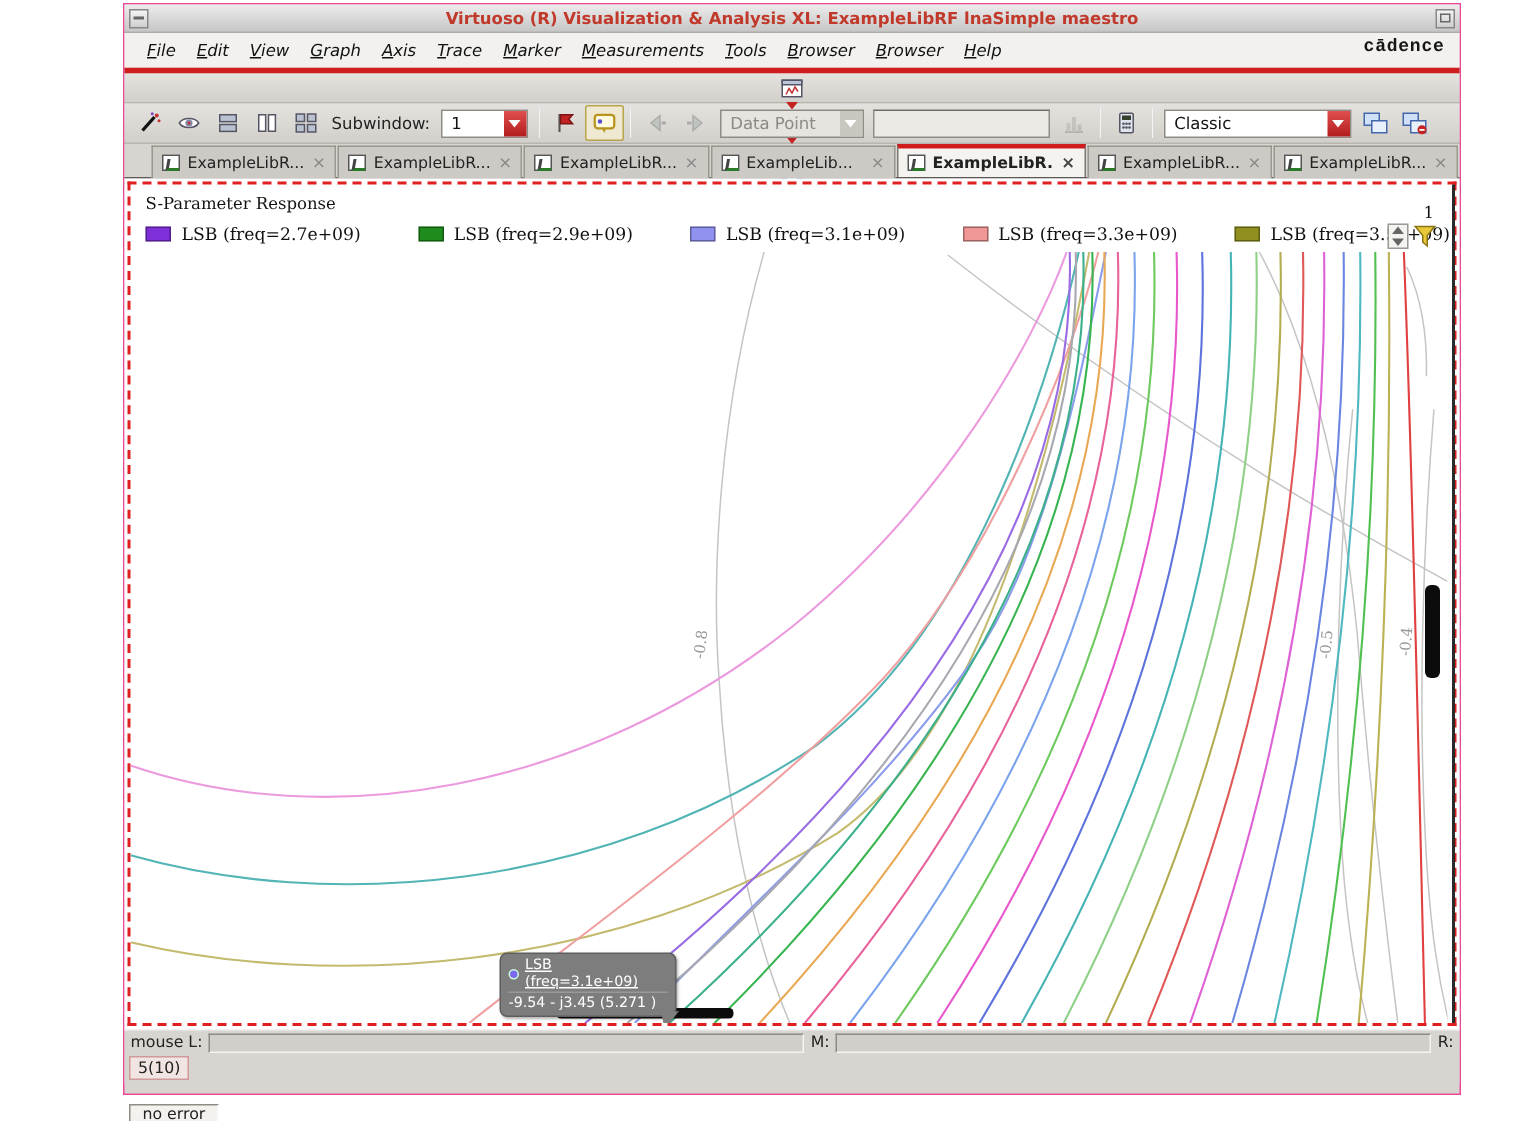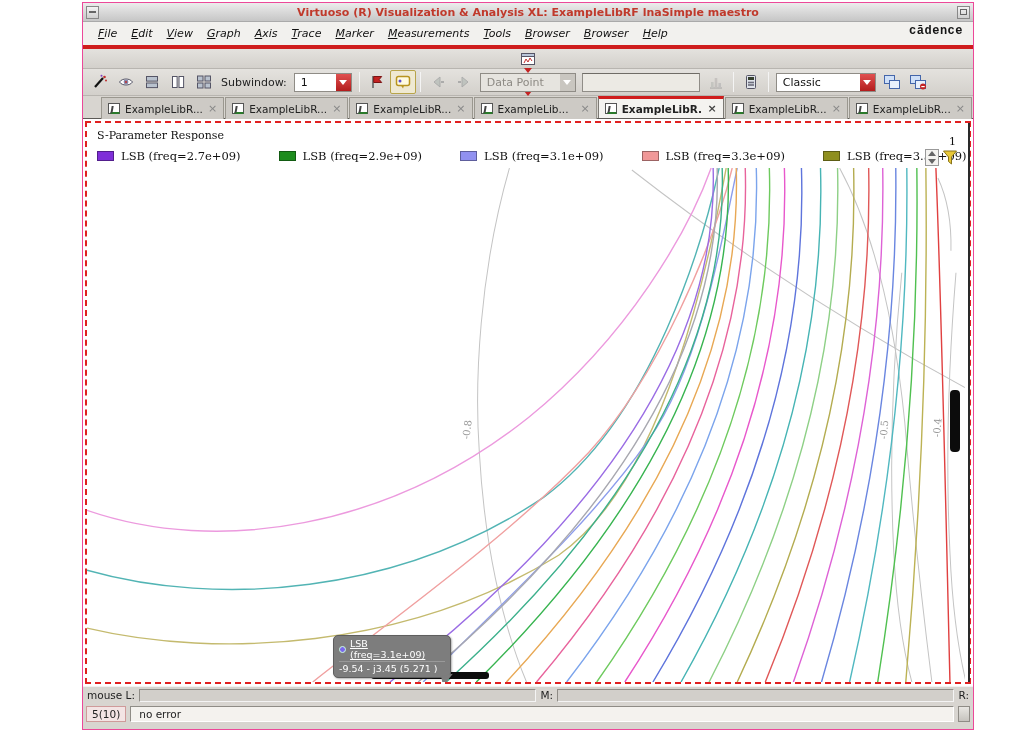--- a/index.html
+++ b/index.html
@@ -79,21 +79,21 @@
 
   .datatip { position:absolute; left:246px; top:512px; width:118px; background:#7d7d7d; border:1px solid #5e5e5e; border-radius:5px; color:#fff; font-size:9.5px; padding:2px 5px 3px; box-shadow:1px 1px 2px rgba(0,0,0,.3); }
   .datatip .l1 { display:flex; align-items:center; gap:4px; border-bottom:1px solid #999; padding-bottom:1px; text-decoration:underline; }
   .datatip .dot { width:7px; height:7px; border-radius:50%; background:#7b68ee; border:1px solid #cfd; flex:none; }
   .datatip .l2 { padding-top:1px; }
   .datatip .tail { position:absolute; right:-4px; bottom:-8px; width:0; height:0; border-left:12px solid #7d7d7d; border-bottom:10px solid transparent; transform:rotate(-12deg); }
 
   
   .statusbar { height:17px; display:flex; align-items:center; background:#d8d5d0; border-top:1px solid #f2f2f2; padding:0 4px; gap:4px; font-size:10.5px; color:#222; }
   .sfield { height:13px; flex:1; background:#d2cfca; border:1px solid #8f8c86; border-bottom-color:#f4f4f4; border-right-color:#f4f4f4; }
-  .messagebar { height:20px; display:flex; align-items:flex-end; background:#d8d5d0; padding:1px 3px; gap:4px; }
+  .messagebar { height:20px; display:flex; align-items:flex-start; background:#d8d5d0; padding:1px 3px; gap:16px;flex-direction:column; }
   .err-count { font-size:10.5px; color:#222; background:#f3e4e4; border:1px solid #cf9a9a; padding:1px 5px; }
   .msg-field { flex:1; height:16px; background:#f4f2ee; border:1px solid #8f8c86; border-bottom-color:#fff; border-right-color:#fff; font-size:10.5px; color:#222; padding:0 8px; display:flex; align-items:center; }
   .grip { width:12px; height:16px; background:linear-gradient(#e8e6e2,#c6c3be); border:1px solid #8f8c86; }
 
   svg.ic { display:block; }
 </style>
 </head>
 <body>
 
 <div class="app-window">
@@ -423,21 +423,21 @@
           <rect x="5" y="3" width="6" height="3" fill="#36402e"></rect>
           <circle cx="6" cy="8.5" r=".9" fill="#556"></circle>
           <circle cx="8" cy="8.5" r=".9" fill="#556"></circle>
           <circle cx="10" cy="8.5" r=".9" fill="#556"></circle>
           <circle cx="6" cy="11" r=".9" fill="#556"></circle>
           <circle cx="8" cy="11" r=".9" fill="#556"></circle>
           <circle cx="10" cy="11" r=".9" fill="#556"></circle>
         </svg>
     </div>
     <div class="tsep"></div>
-    <div class="combo" style="width:100px">
+    <div class="combo" style="width:125px">
       <span class="val">Classic</span>
       <span class="btn">
           <span class="arr"></span>
         </span>
     </div>
     <div class="tbtn">
       <svg class="ic" width="18" height="16">
           <rect x="1.5" y="1.5" width="10" height="8" fill="#cfe0f8" stroke="#4466aa"></rect>
           <rect x="6.5" y="6.5" width="10" height="8" fill="#e8f0fc" stroke="#4466aa"></rect>
         </svg>

